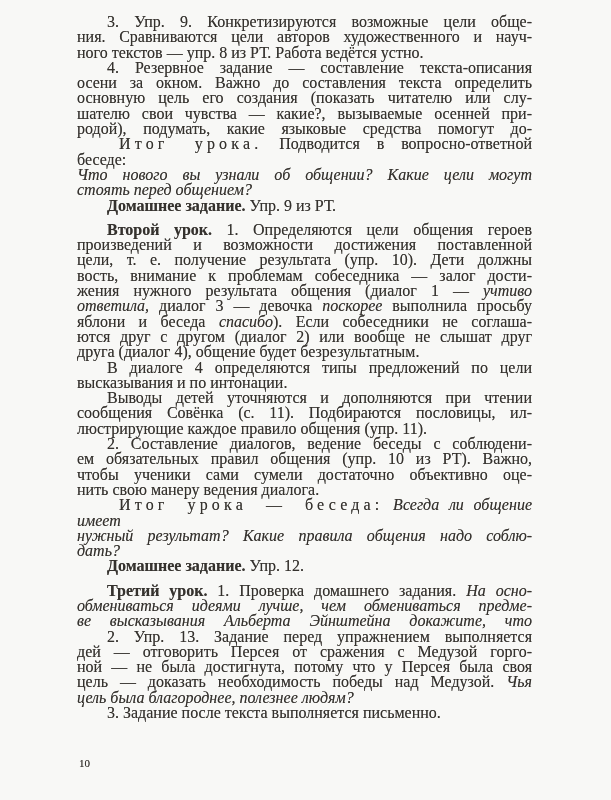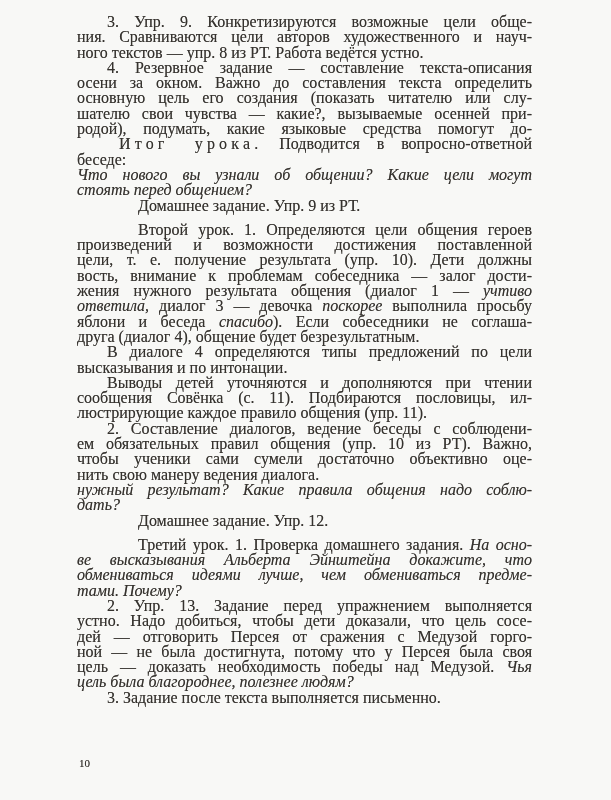--- a/index.html
+++ b/index.html
@@ -27,21 +27,21 @@
   .paragraph { margin: 0; }
   .paragraph.gap { margin-top: 9px; }
   .line {
     text-align: justify;
     text-align-last: justify;
     white-space: normal;
   }
   .line.last { text-align-last: left; }
   .line.indent { text-indent: 30px; }
   .seg-n { font-style: normal; font-weight: normal; }
-  .seg-b { font-weight: normal; margin-left: 31px; }
+  .seg-b { font-weight: bold; }
   .seg-i { font-style: italic; }
   .seg-sp { letter-spacing: 0.26em; word-spacing: 0.32em; margin-left: 12px; }
   .page-number {
     position: absolute;
     left: 79px;
     top: 755px;
     font-size: 11px;
     line-height: 16px;
     text-shadow: 0 0 0.5px rgba(53,50,46,0.55);
   }
@@ -72,53 +72,53 @@
         <div class="line last indent"><span class="seg-b">Домашнее задание.</span><span class="seg-n"> Упр. 9 из РТ.</span></div>
       </div>
       <div class="paragraph gap">
         <div class="line indent"><span class="seg-b">Второй урок.</span><span class="seg-n"> 1. Определяются цели общения героев</span></div>
         <div class="line"><span class="seg-n">произведений и возможности достижения поставленной</span></div>
         <div class="line"><span class="seg-n">цели, т. е. получение результата (упр. 10). Дети должны</span></div>
         <div class="line"><span class="seg-n">вость, внимание к проблемам собеседника — залог дости-</span></div>
         <div class="line"><span class="seg-n">жения нужного результата общения (диалог 1 — </span><span class="seg-i">учтиво</span></div>
         <div class="line"><span class="seg-i">ответила,</span><span class="seg-n"> диалог 3 — девочка </span><span class="seg-i">поскорее</span><span class="seg-n"> выполнила просьбу</span></div>
         <div class="line"><span class="seg-n">яблони и беседа </span><span class="seg-i">спасибо</span><span class="seg-n">). Если собеседники не соглаша-</span></div>
+        <div class="line"><span class="seg-n">ются друг с другом (диалог 2) или вообще не слышат друг</span></div>
         <div class="line last"><span class="seg-n">друга (диалог 4), общение будет безрезультатным.</span></div>
       </div>
       <div class="paragraph">
         <div class="line indent"><span class="seg-n">В диалоге 4 определяются типы предложений по цели</span></div>
         <div class="line last"><span class="seg-n">высказывания и по интонации.</span></div>
       </div>
       <div class="paragraph">
         <div class="line indent"><span class="seg-n">Выводы детей уточняются и дополняются при чтении</span></div>
         <div class="line"><span class="seg-n">сообщения Совёнка (с. 11). Подбираются пословицы, ил-</span></div>
         <div class="line last"><span class="seg-n">люстрирующие каждое правило общения (упр. 11).</span></div>
       </div>
       <div class="paragraph">
         <div class="line indent"><span class="seg-n">2. Составление диалогов, ведение беседы с соблюдени-</span></div>
         <div class="line"><span class="seg-n">ем обязательных правил общения (упр. 10 из РТ). Важно,</span></div>
         <div class="line"><span class="seg-n">чтобы ученики сами сумели достаточно объективно оце-</span></div>
         <div class="line last"><span class="seg-n">нить свою манеру ведения диалога.</span></div>
       </div>
       <div class="paragraph">
+        <div class="line indent"><span class="seg-sp">Итог урока — беседа:</span><span class="seg-i"> Всегда ли общение имеет</span></div>
         <div class="line"><span class="seg-i">нужный результат? Какие правила общения надо соблю-</span></div>
         <div class="line last"><span class="seg-i">дать?</span></div>
       </div>
       <div class="paragraph">
         <div class="line last indent"><span class="seg-b">Домашнее задание.</span><span class="seg-n"> Упр. 12.</span></div>
       </div>
       <div class="paragraph gap">
         <div class="line indent"><span class="seg-b">Третий урок.</span><span class="seg-n"> 1. Проверка домашнего задания. </span><span class="seg-i">На осно-</span></div>
+        <div class="line"><span class="seg-i">обмениваться идеями лучше, чем обмениваться предме-</span></div>
         <div class="line"><span class="seg-i">ве высказывания Альберта Эйнштейна докажите, что</span></div>
-        <div class="line"><span class="seg-i">обмениваться идеями лучше, чем обмениваться предме-</span></div>
-        <div class="line last"><span class="seg-i">тами. Почему?</span></div>
       </div>
       <div class="paragraph">
         <div class="line indent"><span class="seg-n">2. Упр. 13. Задание перед упражнением выполняется</span></div>
-        <div class="line"><span class="seg-n">устно. Надо добиться, чтобы дети доказали, что цель сосе-</span></div>
         <div class="line"><span class="seg-n">дей — отговорить Персея от сражения с Медузой горго-</span></div>
         <div class="line"><span class="seg-n">ной — не была достигнута, потому что у Персея была своя</span></div>
         <div class="line"><span class="seg-n">цель — доказать необходимость победы над Медузой. </span><span class="seg-i">Чья</span></div>
         <div class="line last"><span class="seg-i">цель была благороднее, полезнее людям?</span></div>
       </div>
       <div class="paragraph">
         <div class="line last indent"><span class="seg-n">3. Задание после текста выполняется письменно.</span></div>
       </div>
     </div>
   <div class="page-number">10</div>

